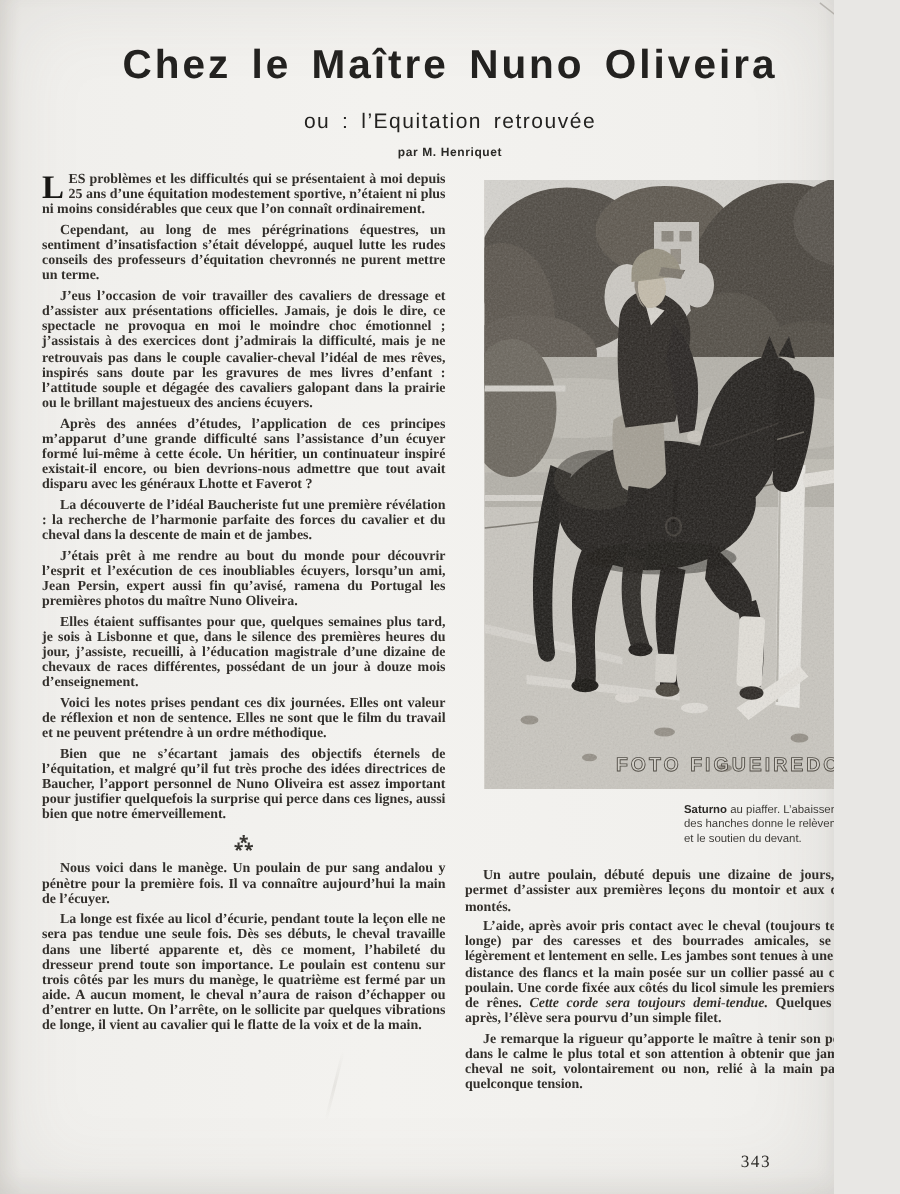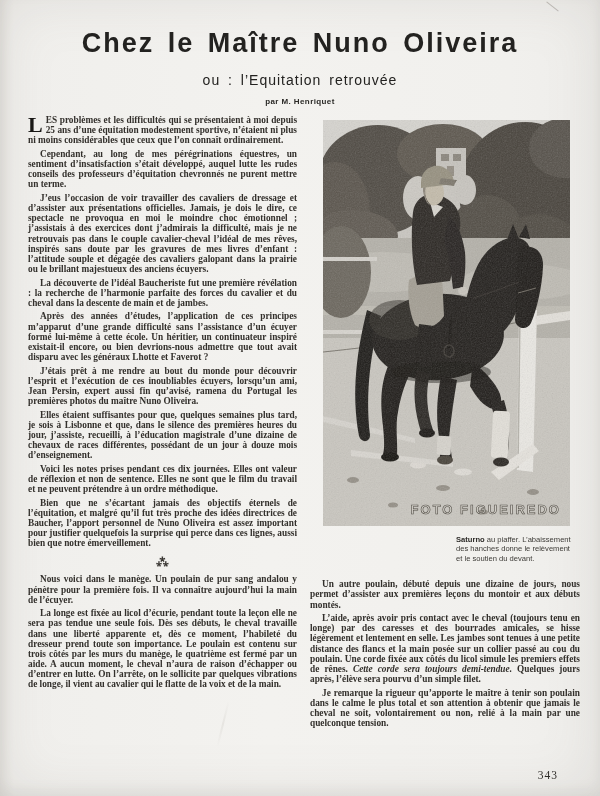--- a/index.html
+++ b/index.html
@@ -2,21 +2,21 @@
 <html><head>
 <meta charset="utf-8">
 <style>
   html,body{margin:0;padding:0;}
   body{
     width:600px;height:796px;
     background:#e8e7e4;
     font-family:"Liberation Serif", serif;
   }
   .page{
-    position:relative;width:600px;height:796px;overflow:hidden;
+    position:relative;width:556px;height:796px;overflow:hidden;
     background:linear-gradient(90deg,#e7e5e1 0px,#f0efec 14px,#f3f2ef 45%,#f1f0ed 85%,#eeedea 100%);
     box-shadow:inset 0 0 55px rgba(125,120,110,0.14), inset 0 -6px 12px rgba(120,115,105,0.10);
     color:#2e2c29;
   }
   .scratch{
     position:absolute;left:545px;top:6px;width:15px;height:0;
     border-top:1px solid rgba(130,125,117,0.45);
     transform:rotate(38deg);
   }
   .crease{
@@ -83,22 +83,22 @@
   <div class="header">
     <div class="title">Chez le Maître Nuno Oliveira</div>
     <div class="subtitle">ou : l’Equitation retrouvée</div>
     <div class="byline">par M. Henriquet</div>
   </div>
 
   <div class="col-left bodytext">
     <p class="noindent"><span class="dropcap">L</span><span>ES problèmes et les difficultés qui se présentaient à moi depuis 25 ans d’une équitation modestement sportive, n’étaient ni plus ni moins considérables que ceux que l’on connaît ordinairement.</span></p>
     <p>Cependant, au long de mes pérégrinations équestres, un sentiment d’insatisfaction s’était développé, auquel lutte les rudes conseils des professeurs d’équitation chevronnés ne purent mettre un terme.</p>
     <p>J’eus l’occasion de voir travailler des cavaliers de dressage et d’assister aux présentations officielles. Jamais, je dois le dire, ce spectacle ne provoqua en moi le moindre choc émotionnel ; j’assistais à des exercices dont j’admirais la difficulté, mais je ne retrouvais pas dans le couple cavalier-cheval l’idéal de mes rêves, inspirés sans doute par les gravures de mes livres d’enfant : l’attitude souple et dégagée des cavaliers galopant dans la prairie ou le brillant majestueux des anciens écuyers.</p>
+    <p>Après des années d’études, l’application de ces principes m’apparut d’une grande difficulté sans l’assistance d’un écuyer formé lui-même à cette école. Un héritier, un continuateur inspiré existait-il encore, ou bien devrions-nous admettre que tout avait disparu avec les généraux Lhotte et Faverot ?</p>
     <p>La découverte de l’idéal Baucheriste fut une première révélation : la recherche de l’harmonie parfaite des forces du cavalier et du cheval dans la descente de main et de jambes.</p>
-    <p>Après des années d’études, l’application de ces principes m’apparut d’une grande difficulté sans l’assistance d’un écuyer formé lui-même à cette école. Un héritier, un continuateur inspiré existait-il encore, ou bien devrions-nous admettre que tout avait disparu avec les généraux Lhotte et Faverot ?</p>
     <p>J’étais prêt à me rendre au bout du monde pour découvrir l’esprit et l’exécution de ces inoubliables écuyers, lorsqu’un ami, Jean Persin, expert aussi fin qu’avisé, ramena du Portugal les premières photos du maître Nuno Oliveira.</p>
     <p>Elles étaient suffisantes pour que, quelques semaines plus tard, je sois à Lisbonne et que, dans le silence des premières heures du jour, j’assiste, recueilli, à l’éducation magistrale d’une dizaine de chevaux de races différentes, possédant de un jour à douze mois d’enseignement.</p>
     <p>Voici les notes prises pendant ces dix journées. Elles ont valeur de réflexion et non de sentence. Elles ne sont que le film du travail et ne peuvent prétendre à un ordre méthodique.</p>
     <p>Bien que ne s’écartant jamais des objectifs éternels de l’équitation, et malgré qu’il fut très proche des idées directrices de Baucher, l’apport personnel de Nuno Oliveira est assez important pour justifier quelquefois la surprise qui perce dans ces lignes, aussi bien que notre émerveillement.</p>
     <div class="ornament">⁂</div>
     <p>Nous voici dans le manège. Un poulain de pur sang andalou y pénètre pour la première fois. Il va connaître aujourd’hui la main de l’écuyer.</p>
     <p>La longe est fixée au licol d’écurie, pendant toute la leçon elle ne sera pas tendue une seule fois. Dès ses débuts, le cheval travaille dans une liberté apparente et, dès ce moment, l’habileté du dresseur prend toute son importance. Le poulain est contenu sur trois côtés par les murs du manège, le quatrième est fermé par un aide. A aucun moment, le cheval n’aura de raison d’échapper ou d’entrer en lutte. On l’arrête, on le sollicite par quelques vibrations de longe, il vient au cavalier qui le flatte de la voix et de la main.</p>
   </div>
 
   <div class="col-right">

